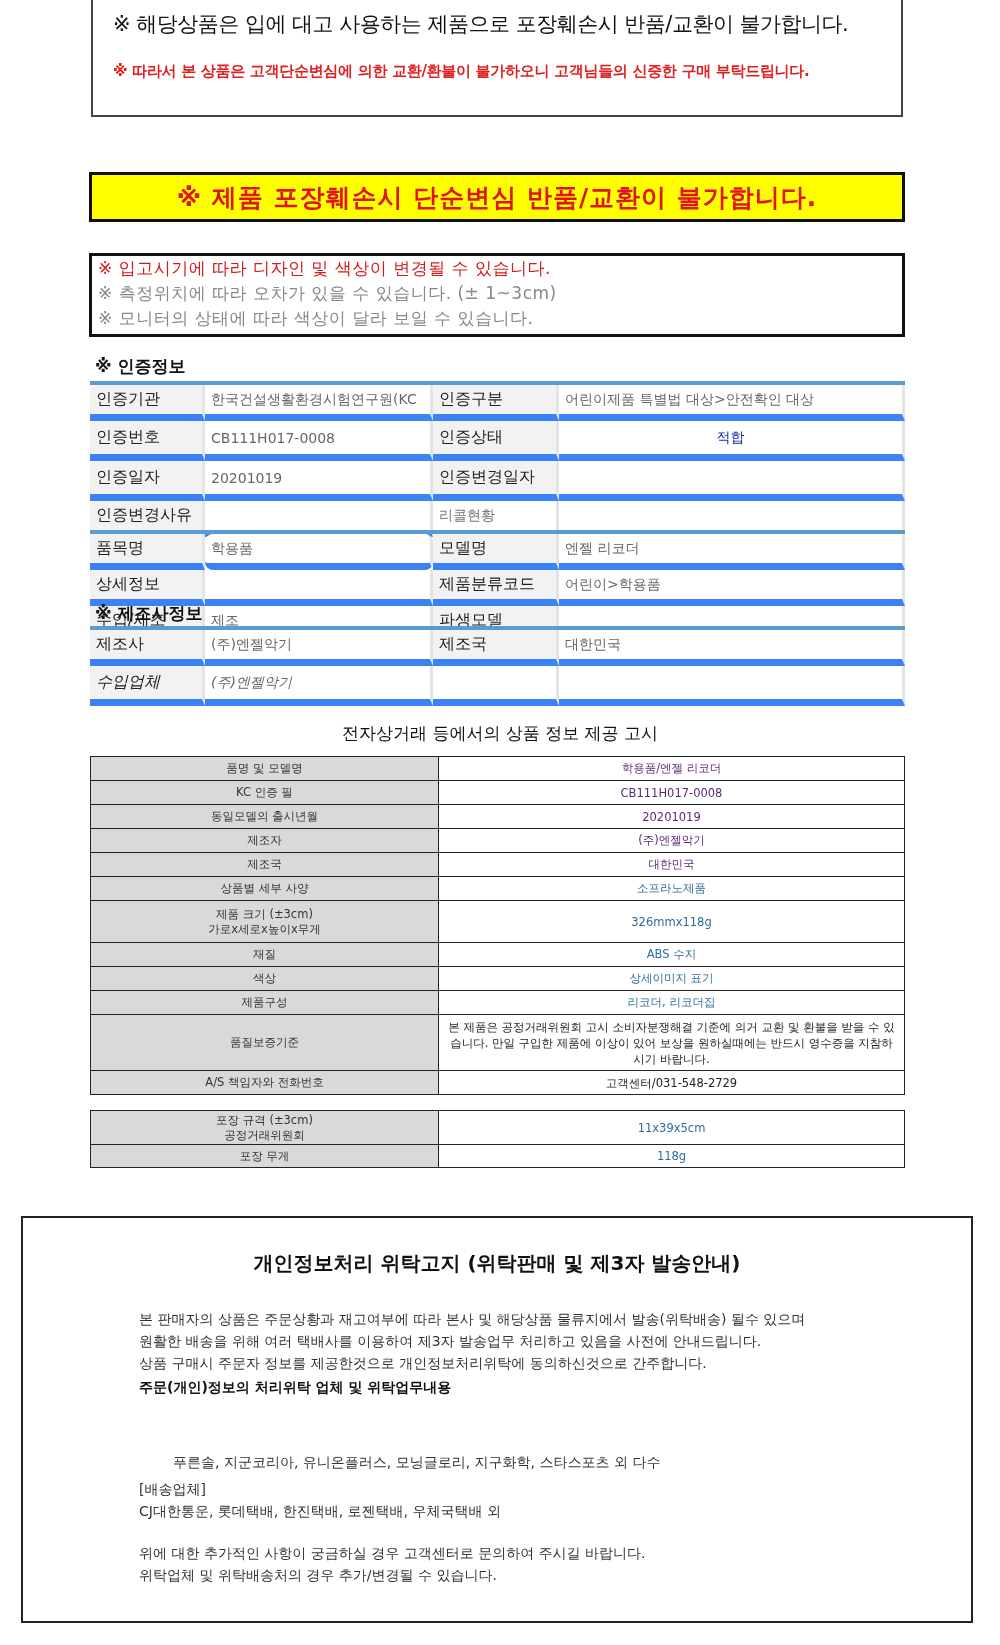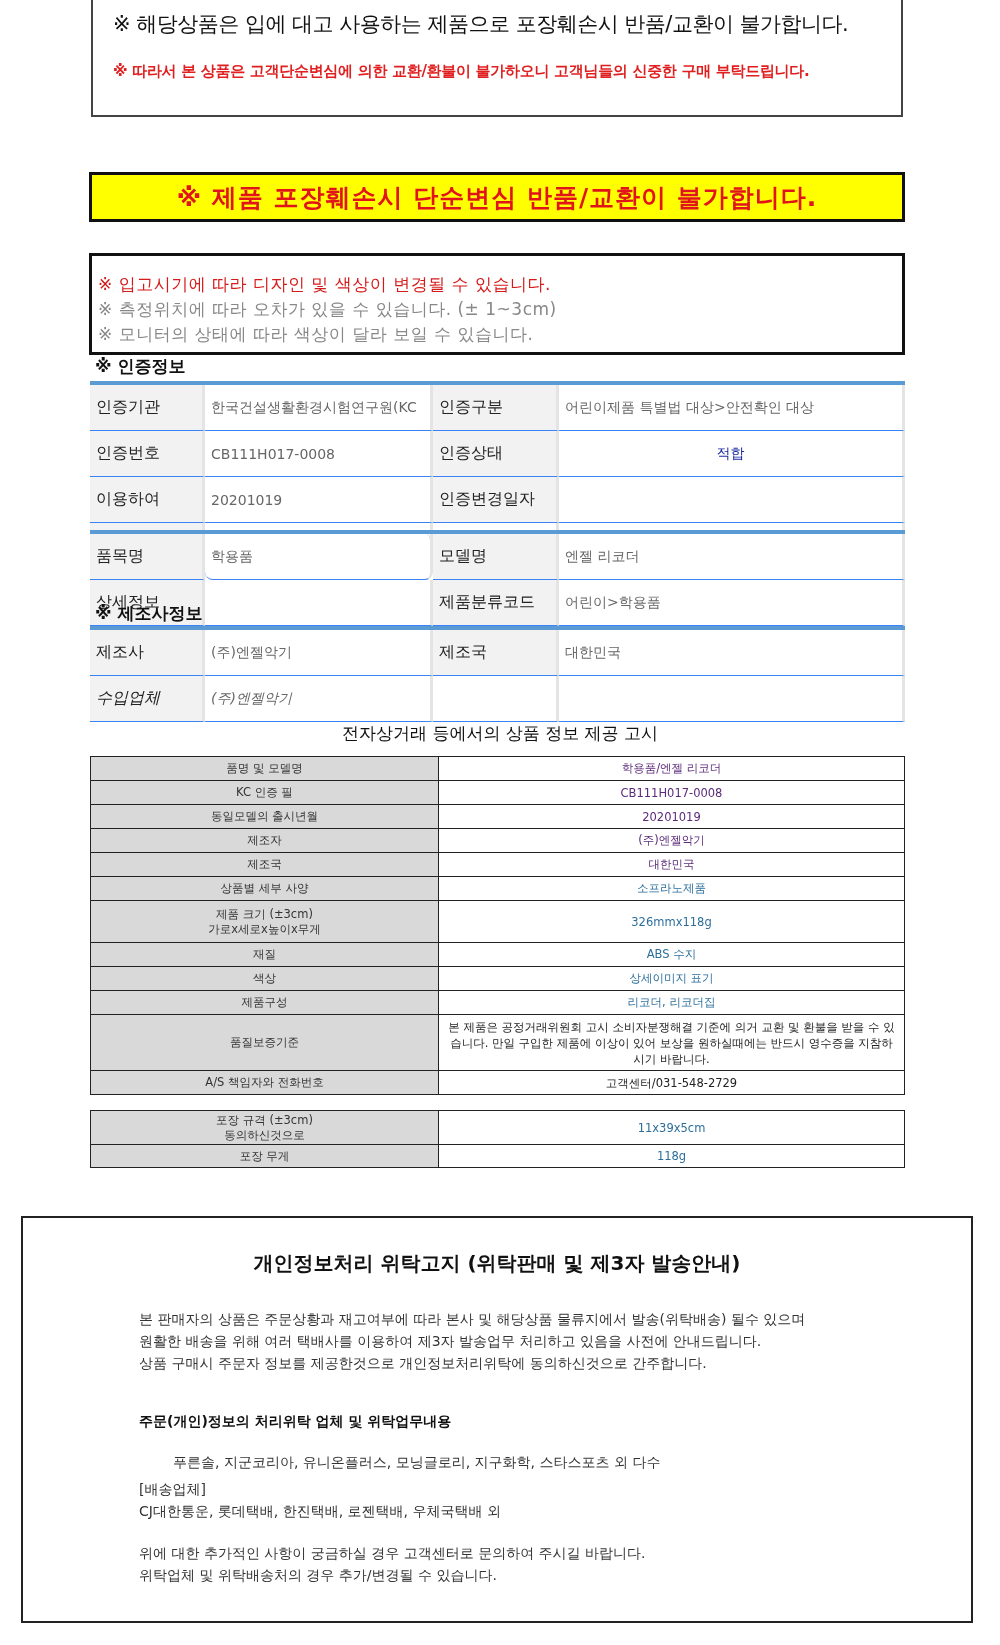--- a/index.html
+++ b/index.html
@@ -5,29 +5,29 @@
   * { box-sizing: border-box; margin: 0; padding: 0; }
   body { width: 1000px; height: 1645px; background: #ffffff; font-family: "DejaVu Sans", sans-serif; color: #222; position: relative; overflow: hidden; }
 
   .notice-box { position: absolute; left: 91px; top: 0; width: 812px; height: 117px; border: 2px solid #444; border-top: none; background: #fff; }
   .notice-box .line1 { position: absolute; left: 20px; top: 10px; font-size: 21px; color: #111; letter-spacing: -0.5px; }
   .notice-box .line2 { position: absolute; left: 20px; top: 62px; font-size: 15px; color: #e02020; font-weight: bold; letter-spacing: -0.3px; }
 
   .yellow-banner { position: absolute; left: 89px; top: 172px; width: 816px; height: 50px; background: #ffff00; border: 3px solid #111; display: flex; align-items: center; justify-content: center; }
   .yellow-banner span { color: #e0141a; font-size: 25px; font-weight: bold; letter-spacing: 1px; }
 
-  .caution-box { position: absolute; left: 89px; top: 253px; width: 816px; height: 102px; border: 3px solid #111; padding: 16px 6px; }
+  .caution-box { position: absolute; left: 89px; top: 253px; width: 816px; height: 84px; border: 3px solid #111; padding: 0 6px; }
   .caution-box .row { font-size: 17px; line-height: 25px; letter-spacing: 0.5px; }
   .caution-box .row.red { color: #d51a1a; }
   .caution-box .row.grey { color: #888; }
 
   .section-title { position: absolute; left: 95px; font-size: 17px; font-weight: bold; color: #111; }
 
   table.cert { position: absolute; left: 90px; width: 815px; border-collapse: separate; border-spacing: 0; border-top: 4px solid #5b9bd5; }
-  table.cert td { border-bottom: 1px solid #3b82f6; border-right: 3px solid #e4e4e4; font-size: 15px; padding: 12px 6px; vertical-align: middle; }
+  table.cert td { border-bottom: 7px solid #3b82f6; border-right: 3px solid #e4e4e4; font-size: 15px; padding: 4px 6px; vertical-align: middle; }
   table.cert td.lbl { background: #f2f2f2; color: #222; width: 115px; font-size: 16px; }
   table.cert td.lbl2 { background: #f2f2f2; color: #222; width: 126px; font-size: 16px; }
   table.cert td.val { color: #666; background: #fff; font-size: 14px; }
   table.cert td.val.small { color: #777; font-size: 14px; }
   table.cert td.center-blue { text-align: center; color: #1a2aa0; }
 
   .notice-title { position: absolute; left: 0; width: 1000px; top: 722px; text-align: center; font-size: 17px; font-weight: normal; color: #111; }
 
   table.info { position: absolute; left: 90px; width: 815px; border-collapse: collapse; }
   table.info td { border: 1px solid #222; font-size: 11.5px; text-align: center; vertical-align: middle; }
@@ -68,21 +68,21 @@
     <td class="lbl2">인증구분</td>
     <td class="val">어린이제품 특별법 대상&gt;안전확인 대상</td>
   </tr>
   <tr style="height:40px;">
     <td class="lbl">인증번호</td>
     <td class="val">CB111H017-0008</td>
     <td class="lbl2">인증상태</td>
     <td class="val center-blue">적합</td>
   </tr>
   <tr style="height:40px;">
-    <td class="lbl">이용하여</td>
+    <td class="lbl">인증일자</td>
     <td class="val">20201019</td>
     <td class="lbl2">인증변경일자</td>
     <td class="val"></td>
   </tr>
   <tr style="height:24px;">
     <td class="lbl">인증변경사유</td>
     <td class="val"></td>
     <td class="val small" style="background:#fff;">리콜현황</td>
     <td class="val"></td>
   </tr>
@@ -185,39 +185,39 @@
         <td class="v dark">고객센터/031-548-2729</td>
       </tr>
 </tbody>
   </table>
 
 <table class="info" style="top:1110px;">
   <tbody>
       <tr style="height:34px;">
     <td class="k">
       <div>포장 규격 (±3cm)</div>
-      <div>동의하신것으로</div>
+      <div>공정거래위원회</div>
     </td>
     <td class="v teal">11x39x5cm</td>
   </tr>
   <tr style="height:23px;">
     <td class="k">포장 무게</td>
     <td class="v teal">118g</td>
   </tr>
 </tbody>
   </table>
 
 <div class="privacy">
   <div class="ptitle">개인정보처리 위탁고지 (위탁판매 및 제3자 발송안내)</div>
   <div class="para" style="top:90px;">
     <div>본 판매자의 상품은 주문상황과 재고여부에 따라 본사 및 해당상품 물류지에서 발송(위탁배송) 될수 있으며</div>
     <div>원활한 배송을 위해 여러 택배사를 이용하여 제3자 발송업무 처리하고 있음을 사전에 안내드립니다.</div>
     <div>상품 구매시 주문자 정보를 제공한것으로 개인정보처리위탁에 동의하신것으로 간주합니다.</div>
   </div>
-  <div class="para bold" style="top:192px;text-align:right;">주문(개인)정보의 처리위탁 업체 및 위탁업무내용</div>
+  <div class="para bold" style="top:158px;text-align:right;">주문(개인)정보의 처리위탁 업체 및 위탁업무내용</div>
   <div class="para" style="top:233px;margin-left:34px;">푸른솔, 지군코리아, 유니온플러스, 모닝글로리, 지구화학, 스타스포츠 외 다수</div>
   <div class="para" style="top:260px;">
     <div>[배송업체]</div>
     <div>CJ대한통운, 롯데택배, 한진택배, 로젠택배, 우체국택배 외</div>
   </div>
   <div class="para" style="top:324px;">
     <div>위에 대한 추가적인 사항이 궁금하실 경우 고객센터로 문의하여 주시길 바랍니다.</div>
     <div>위탁업체 및 위탁배송처의 경우 추가/변경될 수 있습니다.</div>
   </div>
 </div>

